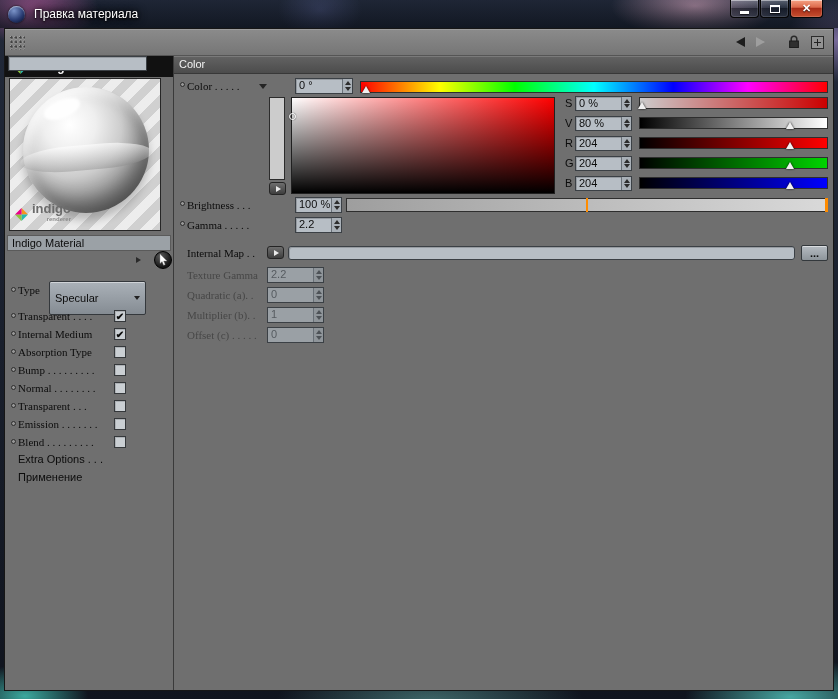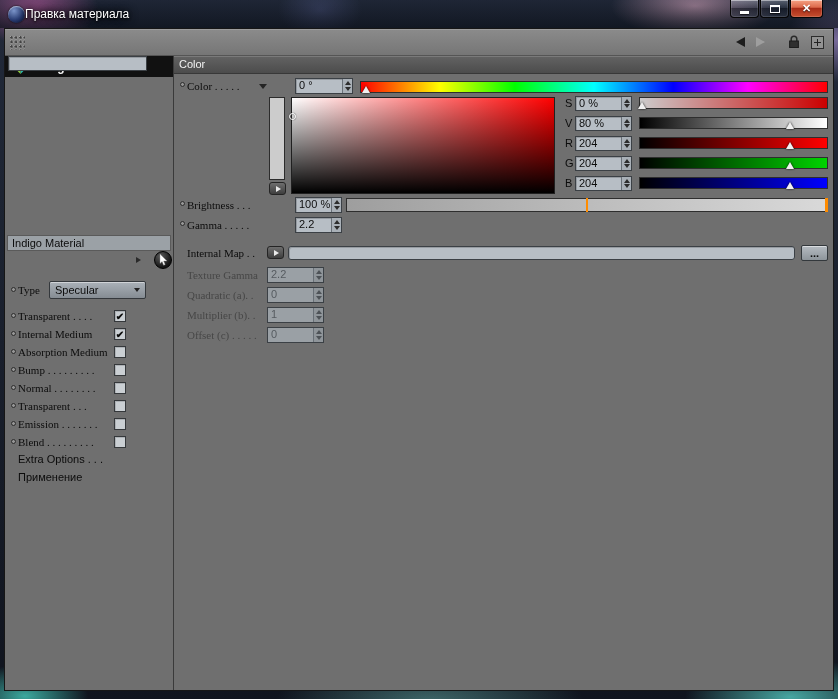--- a/index.html
+++ b/index.html
@@ -17,21 +17,21 @@
       linear-gradient(#222a3a, #10141e);
   }
 
   
   .titlebar { position:absolute; top:0; left:0; right:0; height:28px;
     background: linear-gradient(rgba(20,26,40,.25), rgba(8,12,20,.6));
     display:flex; align-items:center; }
   .app-icon { width:17px; height:17px; margin-left:8px; border-radius:50%;
     background: radial-gradient(circle at 35% 28%, #7b94c9, #2a3d74 55%, #0a1230 90%);
     box-shadow: 0 0 2px #000, inset 0 1px 1px rgba(255,255,255,.5); }
-  .title { color:#fff; font-size:12px;
+  .title { margin-left:9px; color:#fff; font-size:12px;
     text-shadow: 0 0 6px rgba(0,0,0,.95), 0 1px 2px #000, 0 0 10px rgba(0,0,0,.8); }
   .caption-btns { position:absolute; top:0; right:15px; display:flex; }
   .cap-btn { width:29px; height:18px; margin-left:1px; border:1px solid #050505; border-top:none;
     border-radius:0 0 4px 4px; display:flex; align-items:center; justify-content:center;
     background: linear-gradient(rgba(200,210,225,.35), rgba(110,120,140,.18) 45%, rgba(15,20,30,.45) 50%, rgba(80,90,110,.28));
     box-shadow: inset 0 1px 0 rgba(255,255,255,.4), inset 0 0 0 1px rgba(255,255,255,.12); }
   .cap-btn.close { width:33px;
     background: linear-gradient(#f5a284, #dd6a4c 42%, #a82d18 50%, #c64f2f);
     box-shadow: inset 0 1px 0 rgba(255,255,255,.5), inset 0 0 0 1px rgba(255,255,255,.15); }
   .g-min { width:9px; height:3px; background:#fff; margin-top:7px; box-shadow:0 1px 1px rgba(0,0,0,.6); }
@@ -94,21 +94,21 @@
   .dot { position:absolute; left:6px; width:5px; height:5px; border:1px solid #2d2d2d;
     border-radius:50%; background:#969696; }
   .lbl { position:absolute; left:13px; top:1px; font-size:11px; color:#0c0c0c; white-space:nowrap;font-family:Liberation Serif, serif; }
   .lbl.dis { color:#474747; }
 
   .type-row { position:absolute; left:0; right:0; top:225px; height:18px; }
   .type-row .dot { top:6px; }
   .dropdown { position:absolute; left:44px; top:0; width:97px; height:17px;
     background: linear-gradient(#aab1b8, #858c93); border:1px solid #34383c; border-radius:2px;
     box-shadow: inset 0 1px 0 rgba(255,255,255,.45); display:flex; align-items:center;
-    font-size:11px; color:#0d0d0d; padding:8px 5px; }
+    font-size:11px; color:#0d0d0d; padding:16px 5px; }
   .dd-arrow { margin-left:auto; width:0; height:0; border-left:3.5px solid transparent;
     border-right:3.5px solid transparent; border-top:4.5px solid #222; }
 
   .ch-row { position:absolute; left:0; right:0; height:18px; }
   .ch-row .dot { top:5px; }
   .ch-row .lbl { top:2px; }
   .checkbox { position:absolute; left:109px; top:2px; width:12px; height:12px;
     background:#cacfd3; border:1px solid #35383b; box-shadow: inset 1px 1px 0 rgba(0,0,0,.14);
     font-size:10px; line-height:11px; text-align:center; color:#0a0a0a; font-weight:bold; }
   .link-row { position:absolute; left:13px; font-size:11px; color:#0c0c0c; white-space:nowrap; }
@@ -222,20 +222,35 @@
         <div class="brand">
           <svg width="15" height="15" viewBox="0 0 16 16">
             <polygon points="8,0 16,8 8,8" fill="#f7941d"></polygon>
             <polygon points="16,8 8,16 8,8" fill="#29b8b0"></polygon>
             <polygon points="8,16 0,8 8,8" fill="#8dc63f"></polygon>
             <polygon points="0,8 8,0 8,8" fill="#ec008c"></polygon>
           </svg>
           <span class="brand-text">indigo renderer</span>
         </div>
 
+        <div class="preview">
+          <div class="sphere"></div>
+          <div class="pv-logo">
+            <svg width="13" height="13" viewBox="0 0 16 16">
+              <polygon points="8,0 16,8 8,8" fill="#f7941d"></polygon>
+              <polygon points="16,8 8,16 8,8" fill="#29b8b0"></polygon>
+              <polygon points="8,16 0,8 8,8" fill="#8dc63f"></polygon>
+              <polygon points="0,8 8,0 8,8" fill="#ec008c"></polygon>
+            </svg>
+            <span class="pv-logo-text">
+              <span>indigo</span>
+              <span class="pv-logo-sub">renderer</span>
+            </span>
+          </div>
+        </div>
 
         <div class="namebar">Indigo Material</div>
 
         <div class="field s-input">
           <span class="val"></span>
         </div>
         <span class="mini-pop"></span>
         <div class="pickball">
           <svg width="9" height="12" viewBox="0 0 9 12">
             <polygon points="1,0 8,7 4.6,7 6.2,10.6 4.6,11.3 3.1,7.6 1,9.4" fill="#ffffff" stroke="#888" stroke-width="0.4"></polygon>
@@ -256,21 +271,21 @@
           <span class="lbl">Transparent . . . .</span>
           <span class="checkbox">✔</span>
         </div>
         <div class="ch-row" style="top:270px">
           <span class="dot"></span>
           <span class="lbl">Internal Medium</span>
           <span class="checkbox">✔</span>
         </div>
         <div class="ch-row" style="top:288px">
           <span class="dot"></span>
-          <span class="lbl">Absorption Medium</span>
+          <span class="lbl">Absorption Type</span>
           <span class="checkbox"></span>
         </div>
         <div class="ch-row" style="top:306px">
           <span class="dot"></span>
           <span class="lbl">Bump . . . . . . . . .</span>
           <span class="checkbox"></span>
         </div>
         <div class="ch-row" style="top:324px">
           <span class="dot"></span>
           <span class="lbl">Normal . . . . . . . .</span>

